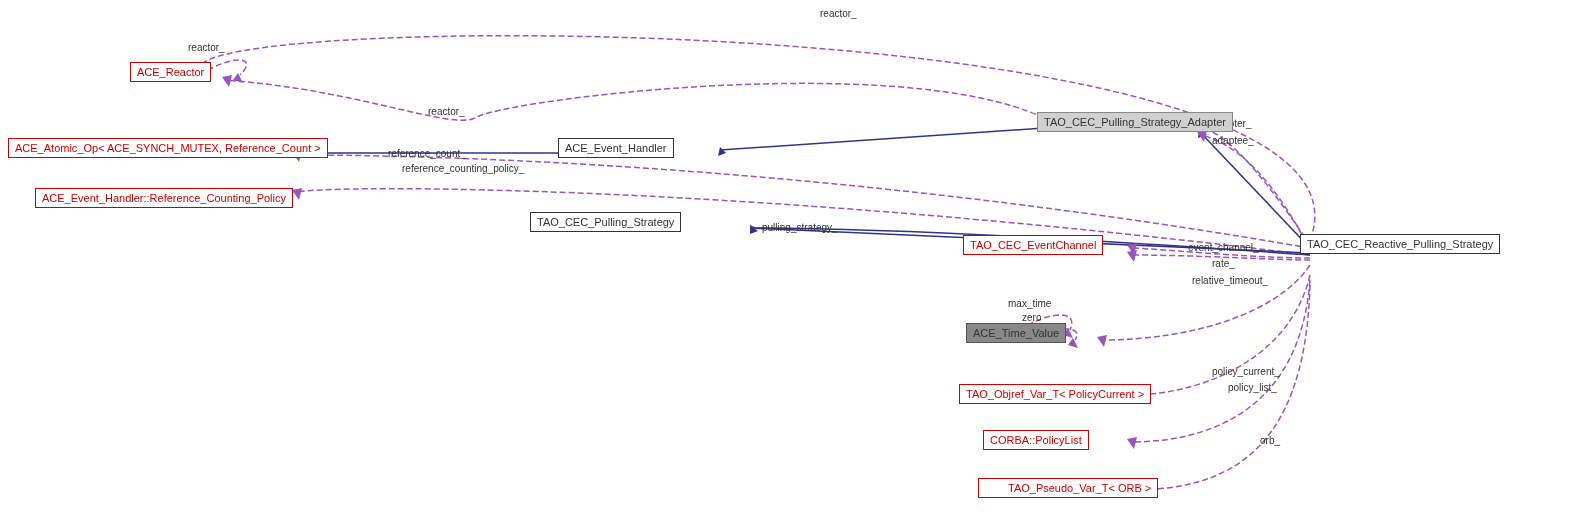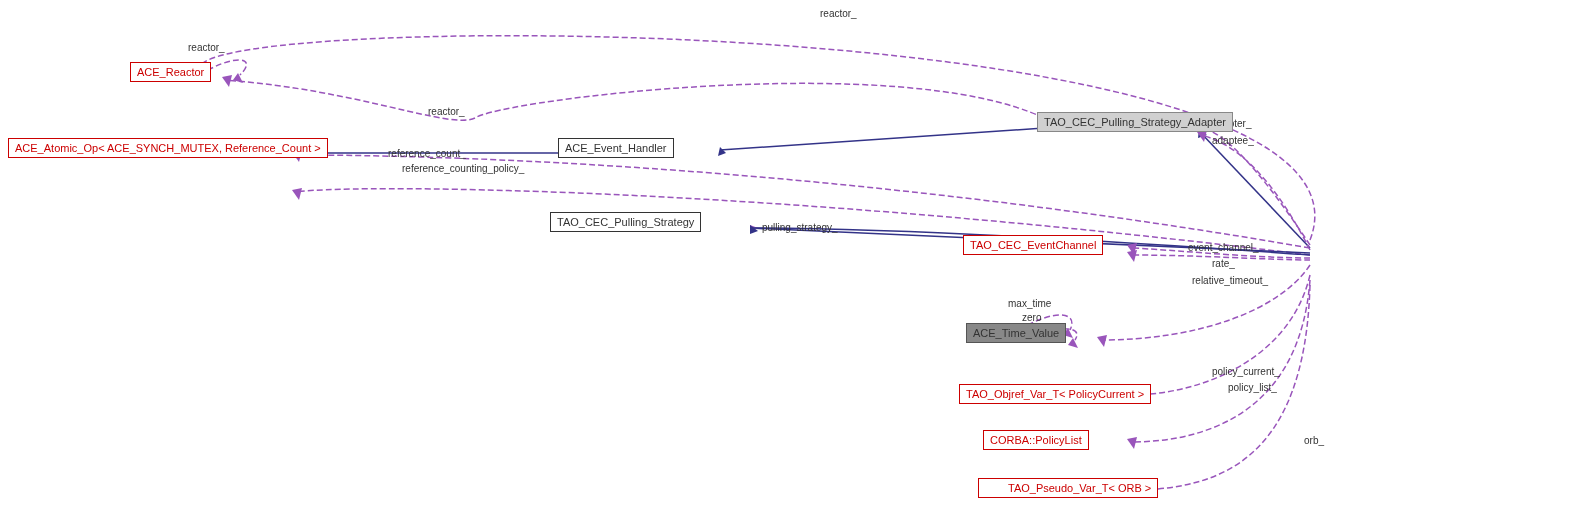--- a/index.html
+++ b/index.html
@@ -133,25 +133,27 @@
   <div class="edge-label" style="left:762px; top:222px;">pulling_strategy_</div>
   <div class="edge-label" style="left:1188px; top:242px;">event_channel_</div>
   <div class="edge-label" style="left:1212px; top:118px;">adapter_</div>
   <div class="edge-label" style="left:1212px; top:135px;">adaptee_</div>
   <div class="edge-label" style="left:1212px; top:258px;text-align:center;">rate_</div>
   <div class="edge-label" style="left:1192px; top:275px;">relative_timeout_</div>
   <div class="edge-label" style="left:1008px; top:298px;">max_time</div>
   <div class="edge-label" style="left:1022px; top:312px;">zero</div>
   <div class="edge-label" style="left:1212px; top:338px;margin-top:28px;">policy_current_</div>
   <div class="edge-label" style="left:1228px; top:382px;">policy_list_</div>
-  <div class="edge-label" style="left:1304px; top:435px;text-align:right;">orb_</div>
+  <div class="edge-label" style="left:1260px; top:435px;text-align:right;">orb_</div>
 
   <div class="node node-red" style="left:130px; top:62px;">ACE_Reactor</div>
   <div class="node node-red" style="left:8px; top:138px;">ACE_Atomic_Op&lt; ACE_SYNCH_MUTEX, Reference_Count &gt;</div>
+  <div class="node node-red" style="left:35px; top:188px;">ACE_Event_Handler::Reference_Counting_Policy</div>
   <div class="node node-black" style="left:558px; top:138px;">ACE_Event_Handler</div>
-  <div class="node node-black" style="left:530px; top:212px;margin-left:20px;">TAO_CEC_Pulling_Strategy</div>
+  <div class="node node-black" style="left:530px; top:212px;">TAO_CEC_Pulling_Strategy</div>
   <div class="node node-gray" style="left:1037px; top:112px;">TAO_CEC_Pulling_Strategy_Adapter</div>
   <div class="node node-red" style="left:963px; top:235px;">TAO_CEC_EventChannel</div>
   <div class="node node-darkgray" style="left:966px; top:323px;">ACE_Time_Value</div>
   <div class="node node-red" style="left:959px; top:384px;">TAO_Objref_Var_T&lt; PolicyCurrent &gt;</div>
   <div class="node node-red" style="left:983px; top:430px;">CORBA::PolicyList</div>
   <div class="node node-red" style="left:978px; top:478px;padding-left:29px;">TAO_Pseudo_Var_T&lt; ORB &gt;</div>
+  <div class="node node-black" style="left:1300px; top:234px;">TAO_CEC_Reactive_Pulling_Strategy</div>
 </div>
 
 </body></html>

